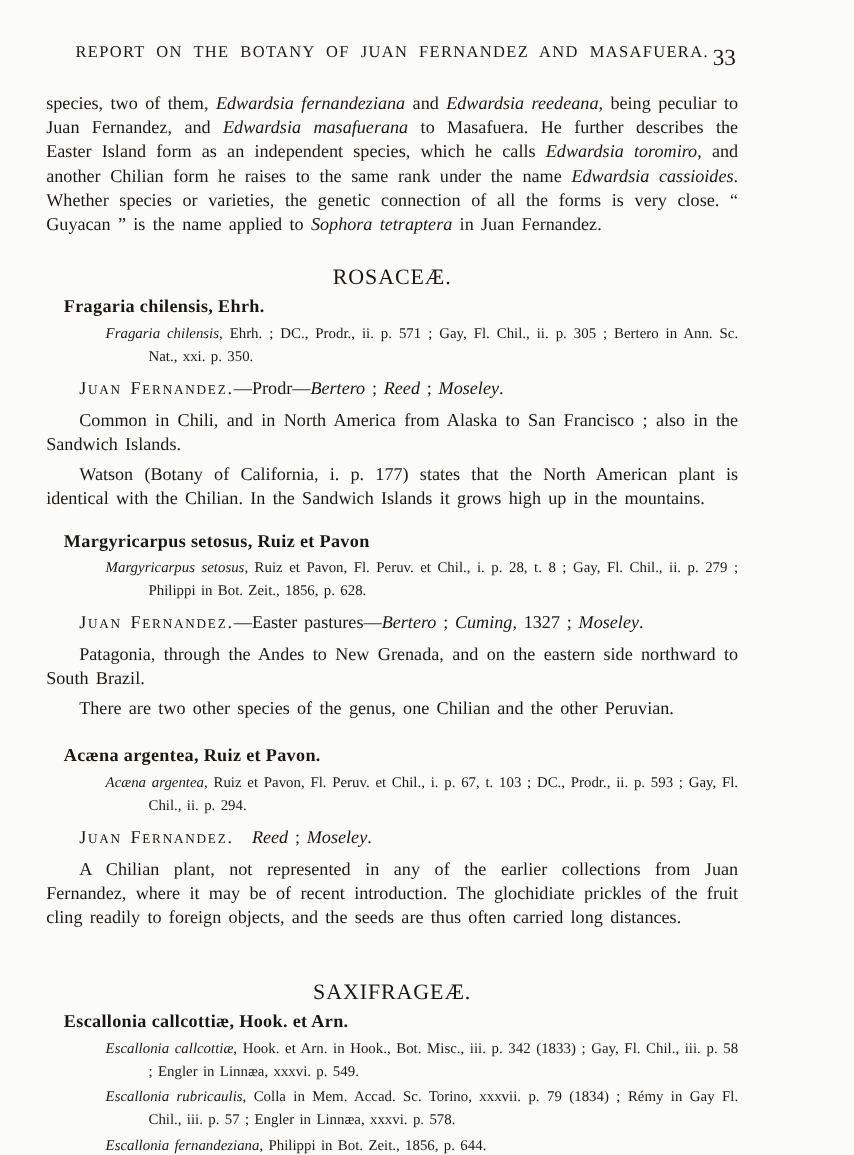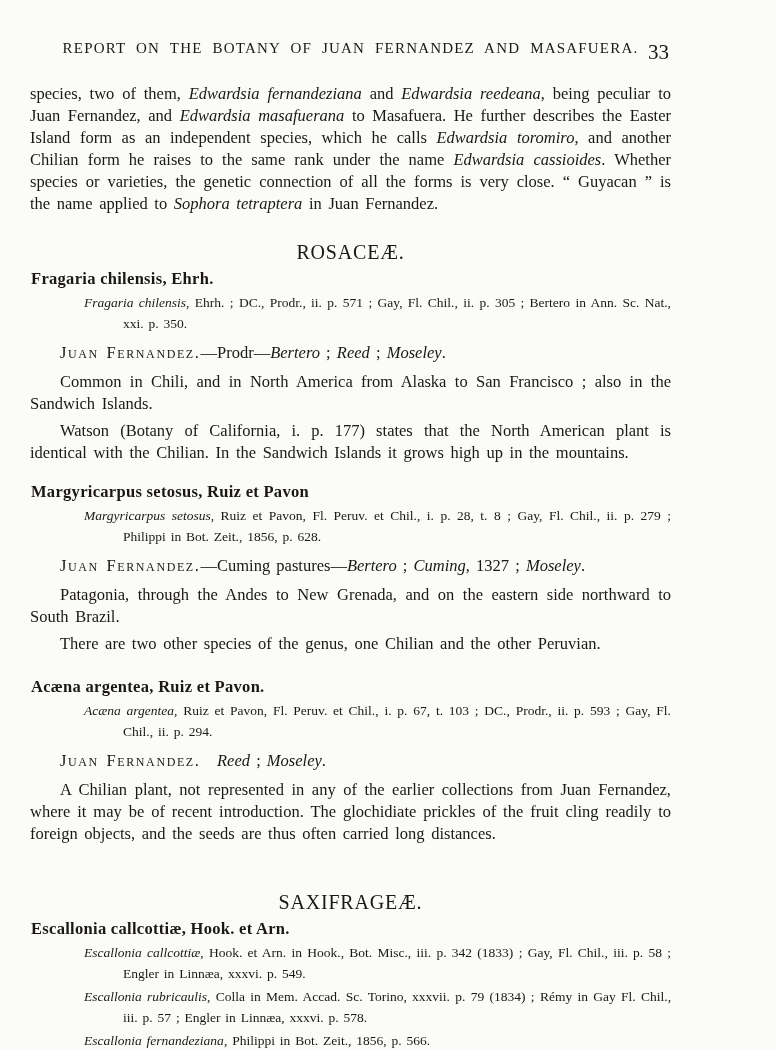--- a/index.html
+++ b/index.html
@@ -9,21 +9,21 @@
     background: #fbfbf8;
     font-family: "Liberation Serif", serif;
     color: #1b1813;
     -webkit-font-smoothing: antialiased;
   }
   .page {
     position: relative;
     box-sizing: border-box;
     width: 716px;
     height: 1050px;
-    padding: 40px 45px 30px 30px;
+    padding: 40px 45px 30px 42px;
     overflow: hidden;
   }
   .running-header {
     position: relative;
     text-align: center;
     font-size: 15px;
     letter-spacing: 1.2px;
     word-spacing: 5px;
     margin-bottom: 26px;
     white-space: nowrap;
@@ -48,21 +48,21 @@
     text-align: center;
     font-size: 20px;
     letter-spacing: 0.8px;
     word-spacing: 2px;
     margin: 26px 0 5px 0;
   }
   .species-heading {
     font-weight: bold;
     font-size: 16.5px;
     letter-spacing: 0.3px;
-    margin: 18px 0 4px 1px;
+    margin: 18px 0 4px 16px;
   }
   .citation {
     font-size: 13.5px;
     line-height: 20.5px;
     text-align: justify;
     word-spacing: 1.5px;
     margin: 3px 0;
     margin-left: 93px;
     text-indent: -39px;
     font-family: Liberation Serif, serif;
@@ -97,37 +97,37 @@
       <div class="species-heading" style="margin-top:2px">Fragaria chilensis, Ehrh.</div>
       <p class="citation"><span class="run-italic">Fragaria chilensis</span><span>, Ehrh. ; DC., Prodr., ii. p. 571 ; Gay, Fl. Chil., ii. p. 305 ; Bertero in Ann. Sc. Nat., xxi. p. 350.</span></p>
       <p class="locality"><span class="run-smallcaps">Juan Fernandez.</span><span>—Prodr—</span><span class="run-italic">Bertero</span><span> ; </span><span class="run-italic">Reed</span><span> ; </span><span class="run-italic">Moseley</span><span>.</span></p>
       <p class="body-para">Common in Chili, and in North America from Alaska to San Francisco ; also in the Sandwich Islands.</p>
       <p class="body-para">Watson (Botany of California, i. p. 177) states that the North American plant is identical with the Chilian.  In the Sandwich Islands it grows high up in the mountains.</p>
     </div>
 
     <div>
       <div class="species-heading">Margyricarpus setosus, Ruiz et Pavon</div>
       <p class="citation"><span class="run-italic">Margyricarpus setosus</span><span>, Ruiz et Pavon, Fl. Peruv. et Chil., i. p. 28, t. 8 ; Gay, Fl. Chil., ii. p. 279 ; Philippi in Bot. Zeit., 1856, p. 628.</span></p>
-      <p class="locality"><span class="run-smallcaps">Juan Fernandez.</span><span>—Cuming pastures—</span><span class="run-italic">Bertero</span><span> ; </span><span class="run-italic">Cuming</span><span>, 1327 ; </span><span class="run-italic">Moseley</span><span>.</span></p>
+      <p class="locality"><span class="run-smallcaps">Juan Fernandez.</span><span>—Easter pastures—</span><span class="run-italic">Bertero</span><span> ; </span><span class="run-italic">Cuming</span><span>, 1327 ; </span><span class="run-italic">Moseley</span><span>.</span></p>
       <p class="body-para">Patagonia, through the Andes to New Grenada, and on the eastern side northward to South Brazil.</p>
       <p class="body-para">There are two other species of the genus, one Chilian and the other Peruvian.</p>
     </div>
 
     <div>
       <div class="species-heading" style="margin-top:22px">Acæna argentea, Ruiz et Pavon.</div>
       <p class="citation"><span class="run-italic">Acæna argentea</span><span>, Ruiz et Pavon, Fl. Peruv. et Chil., i. p. 67, t. 103 ; DC., Prodr., ii. p. 593 ; Gay, Fl. Chil., ii. p. 294.</span></p>
       <p class="locality"><span class="run-smallcaps">Juan Fernandez.</span><span> </span><span class="run-italic">Reed</span><span> ; </span><span class="run-italic">Moseley</span><span>.</span></p>
       <p class="body-para">A Chilian plant, not represented in any of the earlier collections from Juan Fernandez, where it may be of recent introduction.  The glochidiate prickles of the fruit cling readily to foreign objects, and the seeds are thus often carried long distances.</p>
     </div>
   </div>
 
   <div class="section-block">
     <div class="family-heading" style="margin-top:46px">SAXIFRAGEÆ.</div>
 
     <div>
       <div class="species-heading" style="margin-top:3px">Escallonia callcottiæ, Hook. et Arn.</div>
       <p class="citation"><span class="run-italic">Escallonia callcottiæ</span><span>, Hook. et Arn. in Hook., Bot. Misc., iii. p. 342 (1833) ; Gay, Fl. Chil., iii. p. 58 ; Engler in Linnæa, xxxvi. p. 549.</span></p>
       <p class="citation"><span class="run-italic">Escallonia rubricaulis</span><span>, Colla in Mem. Accad. Sc. Torino, xxxvii. p. 79 (1834) ; Rémy in Gay Fl. Chil., iii. p. 57 ; Engler in Linnæa, xxxvi. p. 578.</span></p>
-      <p class="citation"><span class="run-italic">Escallonia fernandeziana</span><span>, Philippi in Bot. Zeit., 1856, p. 566.</span></p>
+      <p class="citation"><span class="run-italic">Escallonia fernandeziana</span><span>, Philippi in Bot. Zeit., 1856, p. 644.</span></p>
     </div>
   </div>
 
 </div>
 
 </body></html>

